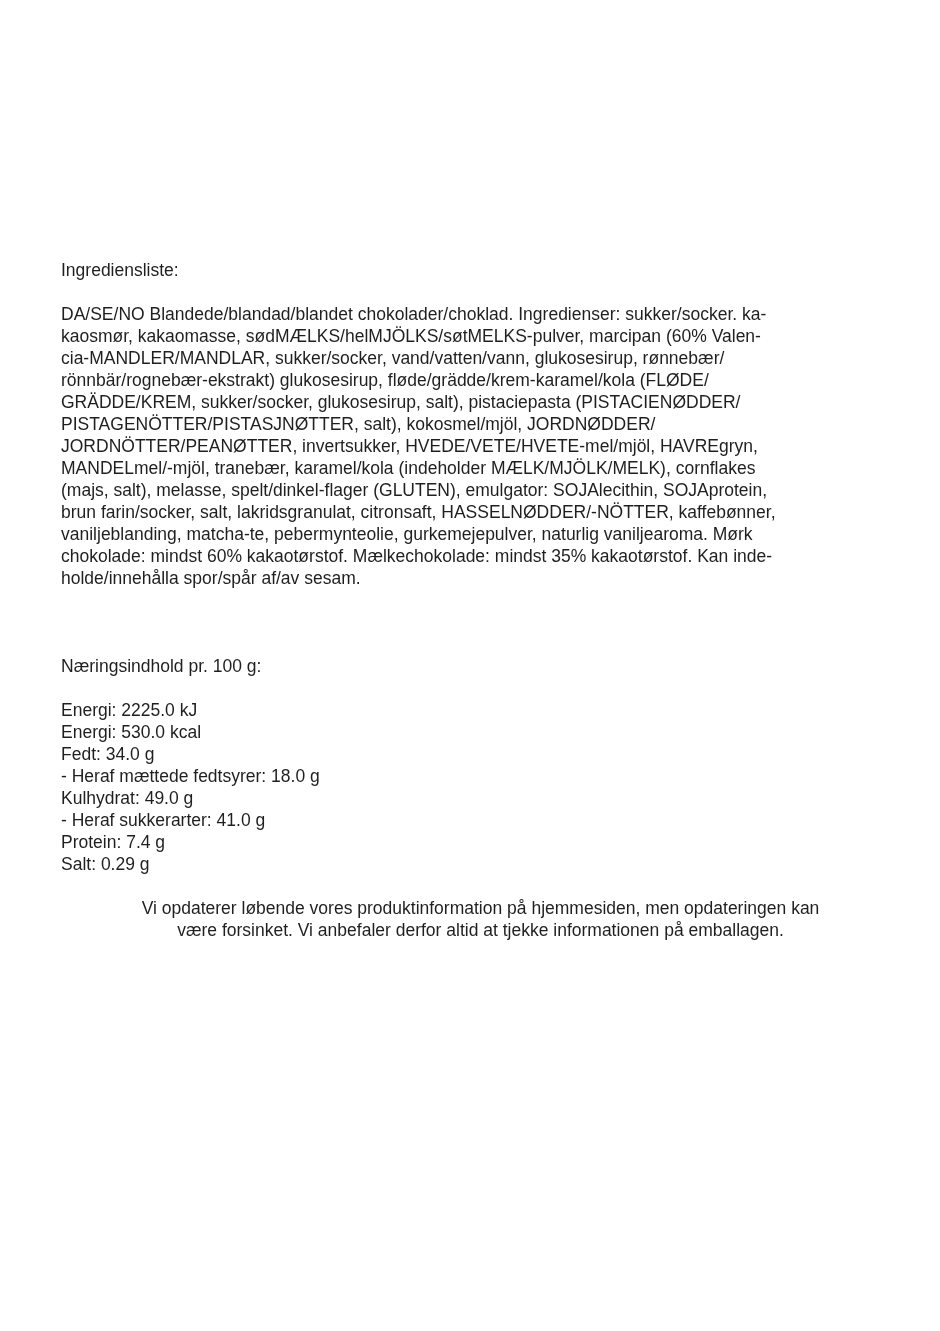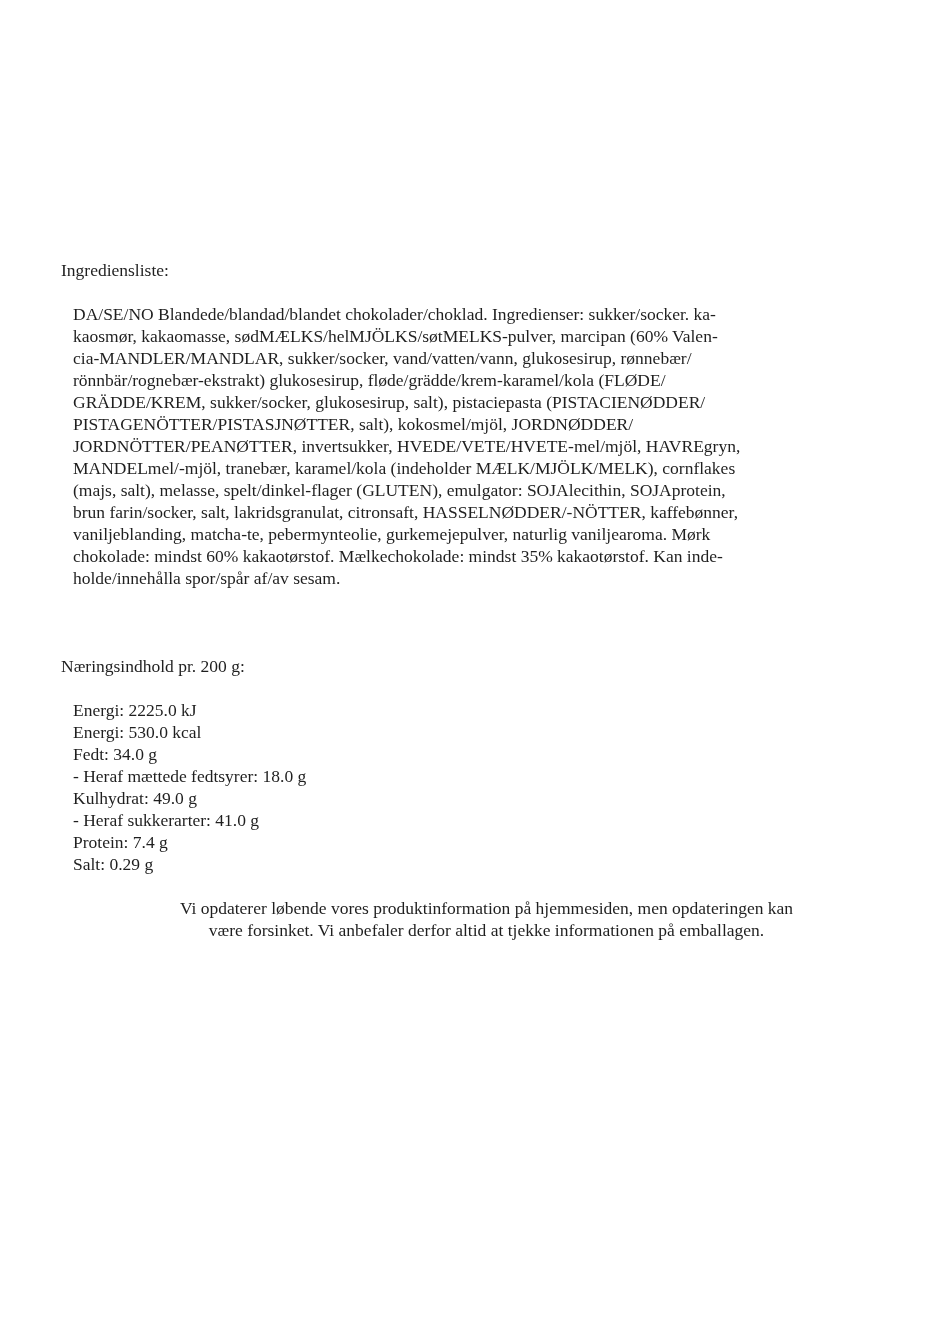--- a/index.html
+++ b/index.html
@@ -15,25 +15,23 @@
     color: #1f1f1f;
     overflow: hidden;
   }
   .doc {
     position: absolute;
     top: 259px;
     left: 61px;
     right: 40px;
     font-size: 17.5px;
     line-height: 22px;
-    font-family: Liberation Serif, serif;
   }
   .multiline {
     white-space: pre;   
-    margin-left: 12px;
   }
   .section-heading {
     white-space: pre;
   }
   .ingredients-text   { margin-top: 22px; }
   .nutrition-heading  { margin-top: 66px; }
   .nutrition-values   { margin-top: 22px; }
   .disclaimer-text    { margin-top: 22px; text-align: center; }
 </style>
 </head>
@@ -50,21 +48,21 @@
 GRÄDDE/KREM, sukker/socker, glukosesirup, salt), pistaciepasta (PISTACIENØDDER/
 PISTAGENÖTTER/PISTASJNØTTER, salt), kokosmel/mjöl, JORDNØDDER/
 JORDNÖTTER/PEANØTTER, invertsukker, HVEDE/VETE/HVETE-mel/mjöl, HAVREgryn,
 MANDELmel/-mjöl, tranebær, karamel/kola (indeholder MÆLK/MJÖLK/MELK), cornflakes
 (majs, salt), melasse, spelt/dinkel-flager (GLUTEN), emulgator: SOJAlecithin, SOJAprotein,
 brun farin/socker, salt, lakridsgranulat, citronsaft, HASSELNØDDER/-NÖTTER, kaffebønner,
 vaniljeblanding, matcha-te, pebermynteolie, gurkemejepulver, naturlig vaniljearoma. Mørk
 chokolade: mindst 60% kakaotørstof. Mælkechokolade: mindst 35% kakaotørstof. Kan inde-
 holde/innehålla spor/spår af/av sesam.</div>
 
-  <div class="section-heading nutrition-heading">Næringsindhold pr. 200 g:</div>
+  <div class="section-heading nutrition-heading">Næringsindhold pr. 100 g:</div>
 
   <div class="multiline nutrition-values">Energi: 2225.0 kJ
 Energi: 530.0 kcal
 Fedt: 34.0 g
 - Heraf mættede fedtsyrer: 18.0 g
 Kulhydrat: 49.0 g
 - Heraf sukkerarter: 41.0 g
 Protein: 7.4 g
 Salt: 0.29 g</div>
 

